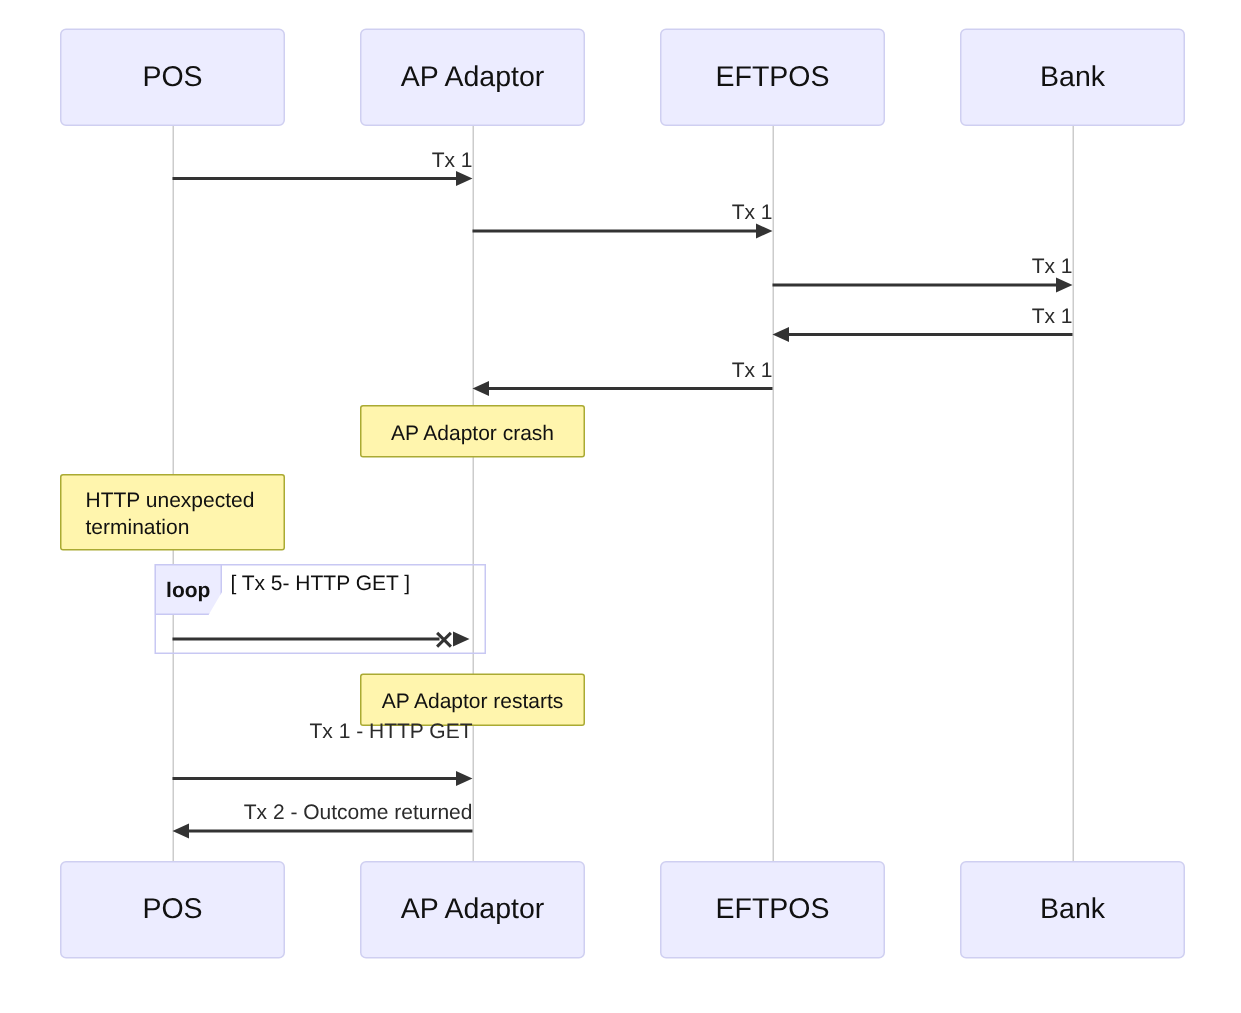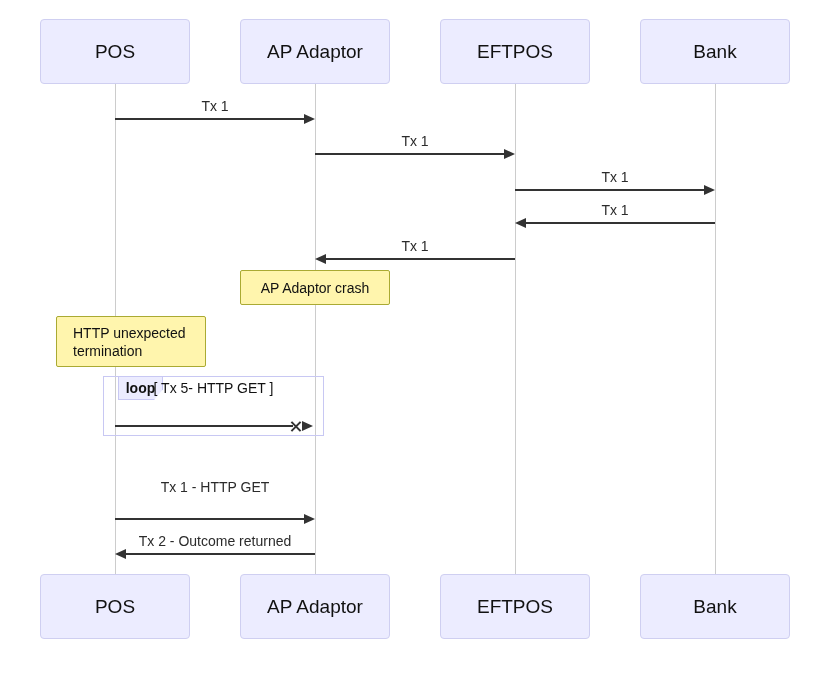--- a/index.html
+++ b/index.html
@@ -7,35 +7,35 @@
     position:relative;width:827px;height:675px;background:#ffffff;overflow:hidden;
     font-family:"Liberation Sans", sans-serif;color:#1a1a1a;
   }
   .lifeline{position:absolute;width:1px;top:84px;height:490px;background:var(--lifeline,#cccccc);}
   .actor{
     position:absolute;width:150px;height:65px;box-sizing:border-box;
     background:var(--actor-fill,#ECECFF);border:1px solid var(--actor-border,#CFCFF1);
     border-radius:4px;display:flex;align-items:center;justify-content:center;
     font-size:19px;color:#111;
   }
-  .msg-label{position:absolute;font-size:14px;color:#2b2b2b;text-align:center;line-height:17px;}
+  .msg-label{position:absolute;font-size:14px;color:#2b2b2b;text-align:right;line-height:17px;}
   .msg-line{position:absolute;height:2px;background:var(--line,#333333);}
   .arrow-right{position:absolute;width:0;height:0;border-top:5px solid transparent;border-bottom:5px solid transparent;border-left:11px solid var(--line,#333333);}
   .arrow-left{position:absolute;width:0;height:0;border-top:5px solid transparent;border-bottom:5px solid transparent;border-right:11px solid var(--line,#333333);}
   .cross{position:absolute;width:11px;height:11px;}
   .cross::before,.cross::after{content:"";position:absolute;left:4.5px;top:-1px;width:2px;height:13px;background:var(--line,#333333);}
   .cross::before{transform:rotate(45deg);}
   .cross::after{transform:rotate(-45deg);}
   .note{
     position:absolute;box-sizing:border-box;background:var(--note-fill,#FFF5AD);
     border:1px solid var(--note-border,#AAAA33);border-radius:2px;
     display:flex;align-items:center;justify-content:center;text-align:center;
     font-size:14px;color:#111;line-height:18px;
   }
-  .note.left{justify-content:flex-start;text-align:left;padding:0 10px 0 16px;margin-left:16px;}
+  .note.left{justify-content:flex-start;text-align:left;padding:0 10px 0 16px;}
   .loop-box{position:absolute;box-sizing:border-box;border:1px solid var(--loop-border,#C8C8F3);}
   .loop-tab{
     position:absolute;box-sizing:border-box;background:var(--actor-fill,#ECECFF);
     border:1px solid var(--loop-border,#C8C8F3);
     clip-path:polygon(0 0,100% 0,100% 55%,80% 100%,0 100%);
     display:flex;align-items:center;justify-content:center;
     font-size:14px;font-weight:bold;color:#111;
   }
   .loop-condition{position:absolute;font-size:14px;color:#111;text-align:center;line-height:17px;}
 </style>
@@ -77,29 +77,30 @@
     <div class="msg-label" style="left:315px;top:238px;width:200px;">Tx 1</div>
     <div class="msg-line" style="left:326px;top:258px;width:189px;"></div>
     <div class="arrow-left" style="left:315px;top:254px;"></div>
   </div>
 
   <div class="note" style="left:240px;top:270px;width:150px;height:35px;">AP Adaptor crash</div>
 
   <div class="note left" style="left:40px;top:316px;width:150px;height:51px;">HTTP unexpected termination</div>
 
   <div class="loop-box" style="left:103px;top:376px;width:221px;height:60px;"></div>
-  <div class="loop-tab" style="left:118px;top:376px;width:45px;height:24px;">loop</div>
+  <div class="loop-tab" style="left:103px;top:376px;width:45px;height:34px;">loop</div>
   <div class="loop-condition" style="left:103px;top:380px;width:221px;">[ Tx 5- HTTP GET ]</div>
 
   <div>
     <div class="msg-line" style="left:115px;top:425px;width:178px;"></div>
     <div class="cross" style="left:290px;top:421px;"></div>
     <div class="arrow-right" style="left:302px;top:421px;"></div>
   </div>
 
+  <div class="note" style="left:240px;top:449px;width:150px;height:35px;">AP Adaptor restarts</div>
 
   <div>
     <div class="msg-label" style="left:115px;top:479px;width:200px;">Tx 1 - HTTP GET</div>
     <div class="msg-line" style="left:115px;top:518px;width:190px;"></div>
     <div class="arrow-right" style="left:304px;top:514px;"></div>
   </div>
 
   <div>
     <div class="msg-label" style="left:115px;top:533px;width:200px;">Tx 2 - Outcome returned</div>
     <div class="msg-line" style="left:126px;top:553px;width:189px;"></div>

